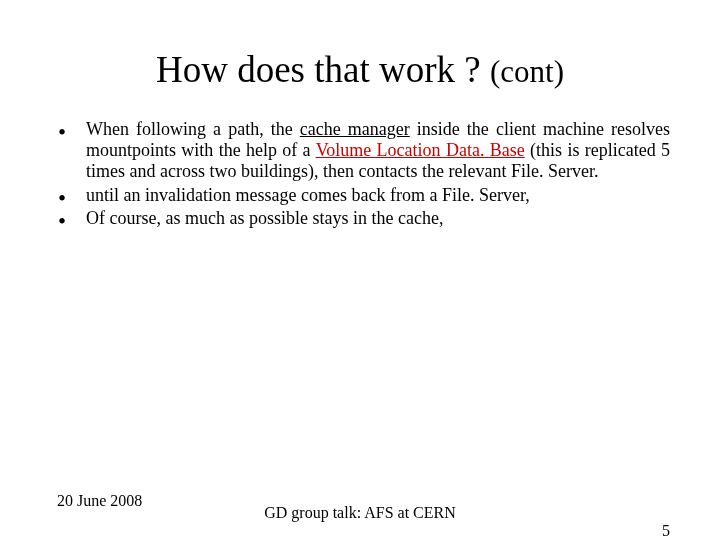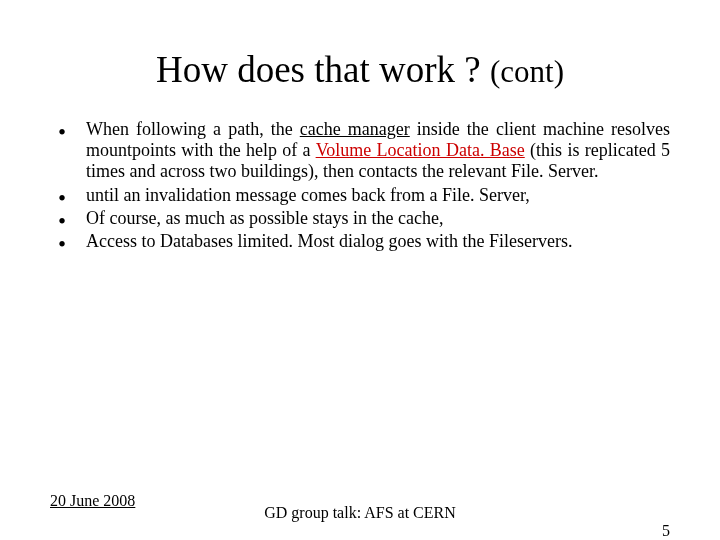--- a/index.html
+++ b/index.html
@@ -51,40 +51,39 @@
   .underline { text-decoration: underline; }
   .red-underline { color: #cc0000; text-decoration: underline; }
   .footer {
     position: absolute;
     left: 0;
     bottom: 18px;
     width: 100%;
     font-size: 16px;
     font-family: "Times New Roman", Times, serif;
   }
-  .footer .date { position: absolute; left: 50px; text-decoration: underline; }
+  .footer .date { position: absolute; left: 57px; }
   .footer .center { width: 100%; text-align: center; margin-top: 12px; }
   .footer .page { position: absolute; right: 50px; }
 </style>
 </head>
 <body>
 
 <div class="slide">
 
   <div class="title">
     <span>How does that work ? </span><span class="sub">(cont)</span>
   </div>
 
   <ul class="bullets">
     <li>
       <span>When following a path, the </span><span class="underline">cache manager</span><span> inside the client machine resolves mountpoints with the help of a </span><span class="red-underline">Volume Location Data. Base</span><span> (this is replicated 5 times and across two buildings),  then contacts the relevant File. Server.</span>
     </li>
     <li><span>until an invalidation message comes back from a File. Server,</span></li>
     <li><span>Of course, as much as possible stays in the cache,</span></li>
-    <li><span>Access to Databases limited. Most dialog goes with the Fileservers.</span></li>
   </ul>
 
   <div class="footer">
     <span class="date">20 June 2008</span>
     <div class="center">GD group talk: AFS at CERN</div>
     <span class="page">5</span>
   </div>
 
 </div>
 

